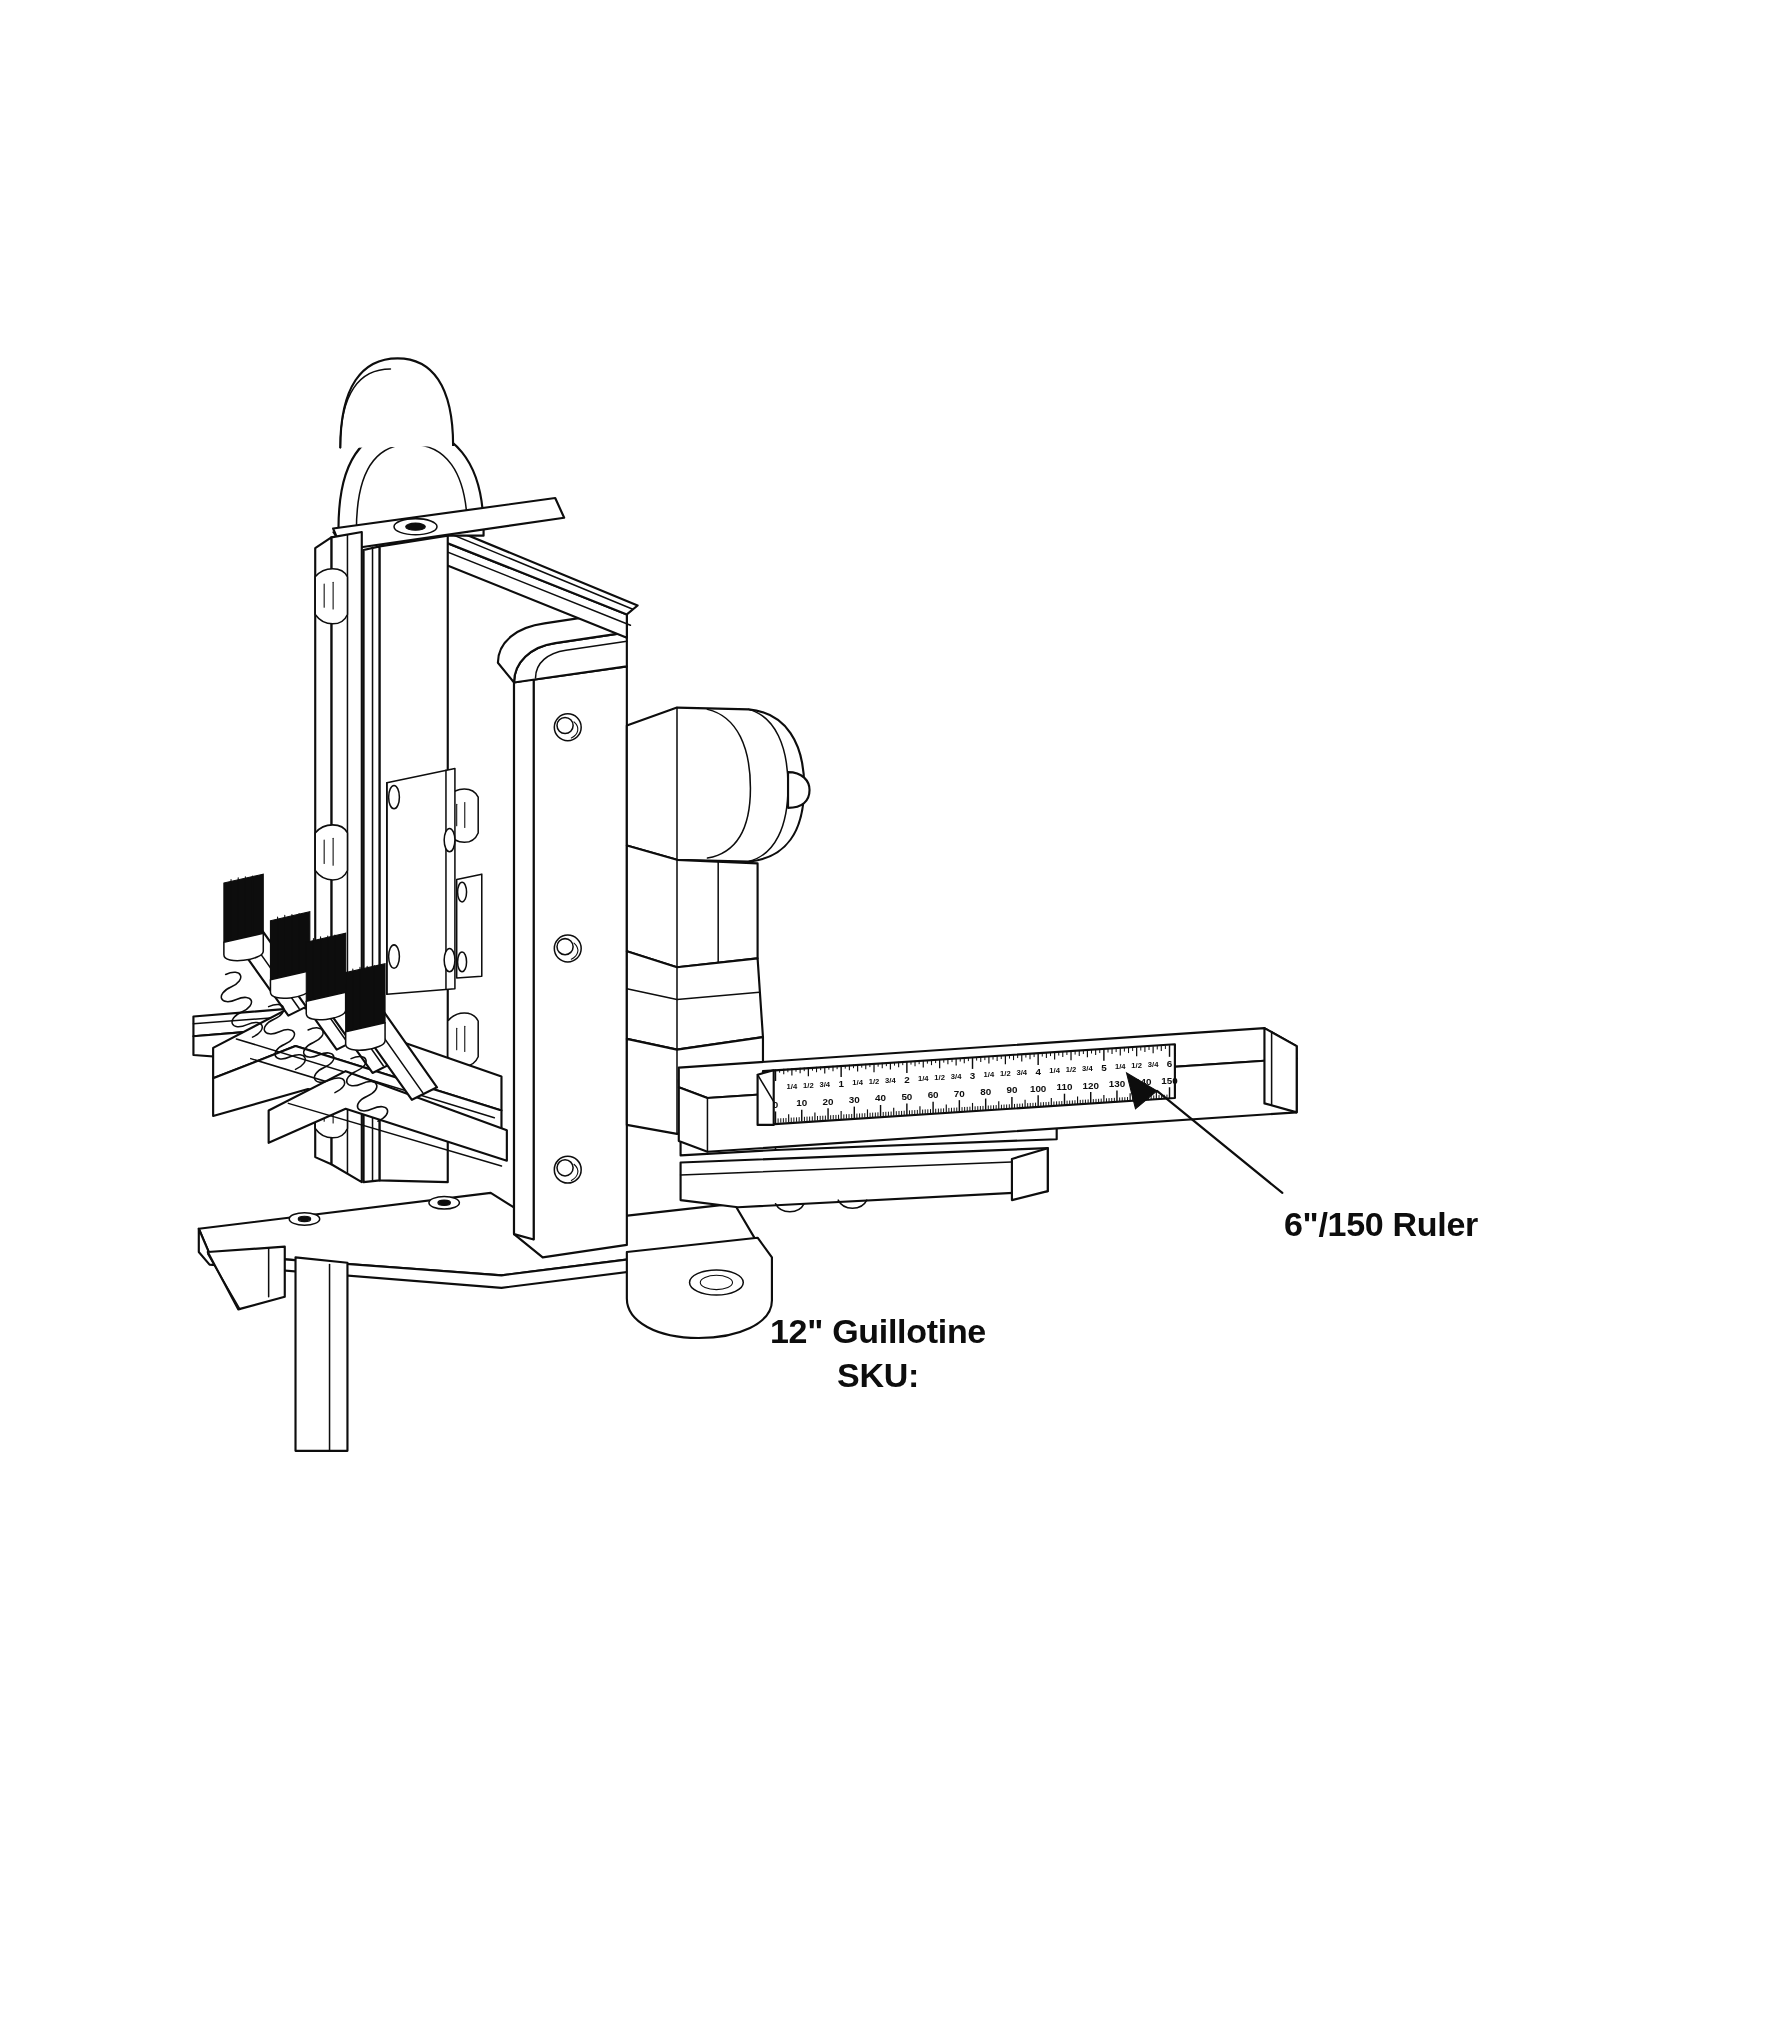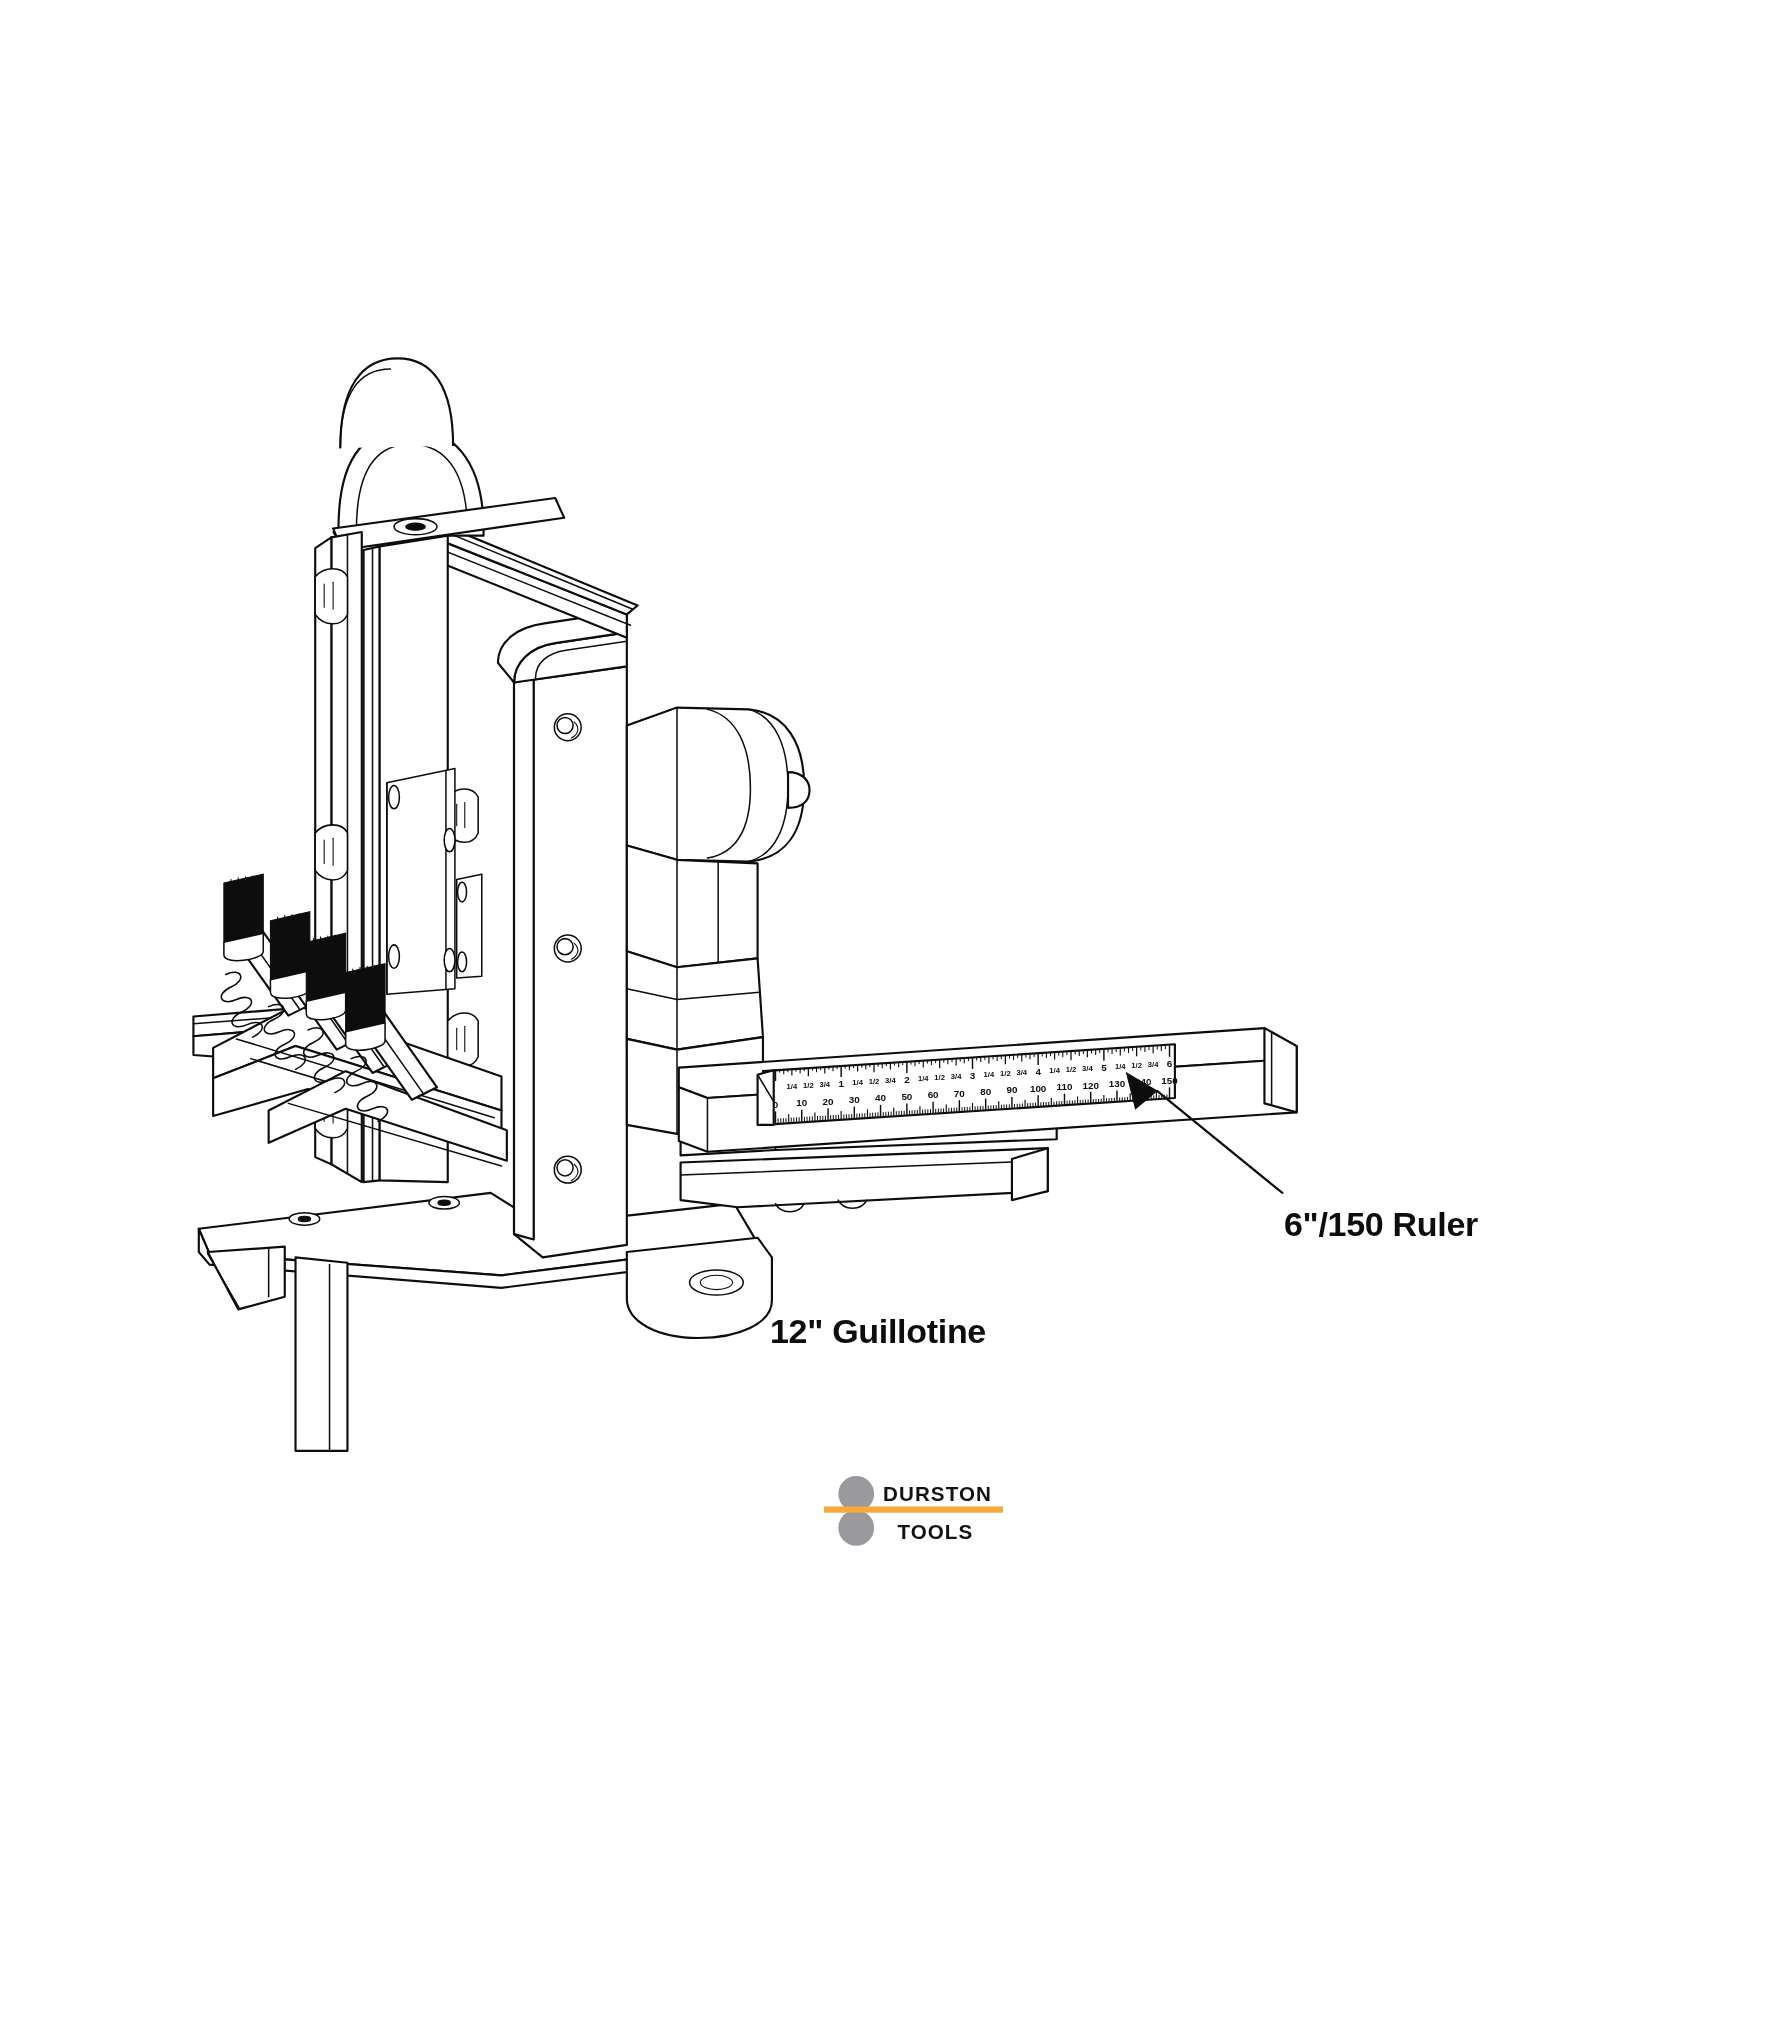--- a/index.html
+++ b/index.html
@@ -617,28 +617,20 @@
     </g>
 
     <g>
       <line class="ln" x1="1432" y1="1332" x2="1292" y2="1218"></line>
       <path class="fillK" d="M1292,1218 L1258,1198 L1268,1238 Z"></path>
     </g>
   </svg>
 
   <div id="machine-caption" class="caption-block">
     <span class="cap-line">12" Guillotine</span>
+    <span class="cap-line">SKU:</span>
   </div>
 
   <div id="ruler-callout-label">6"/150 Ruler</div>
 
-  <div id="brand-logo">
-    <svg viewBox="0 0 200 96" xmlns="http://www.w3.org/2000/svg">
-      <circle id="logo-roller-top" cx="36" cy="30" r="20" fill="#9a9a9e"></circle>
-      <circle id="logo-roller-bottom" cx="36" cy="68" r="20" fill="#9a9a9e"></circle>
-      <rect id="logo-bar" x="0" y="44" width="200" height="7" fill="#f4a93a"></rect>
-      <text id="logo-text-1" x="66" y="38" font-family="Liberation Sans, sans-serif" font-size="23" font-weight="bold" letter-spacing="1.2" fill="#111111">DURSTON</text>
-      <text id="logo-text-2" x="82" y="80" font-family="Liberation Sans, sans-serif" font-size="23" font-weight="bold" letter-spacing="1.2" fill="#111111">TOOLS</text>
-    </svg>
-  </div>
 
 </div>
 
 
 </body></html>

